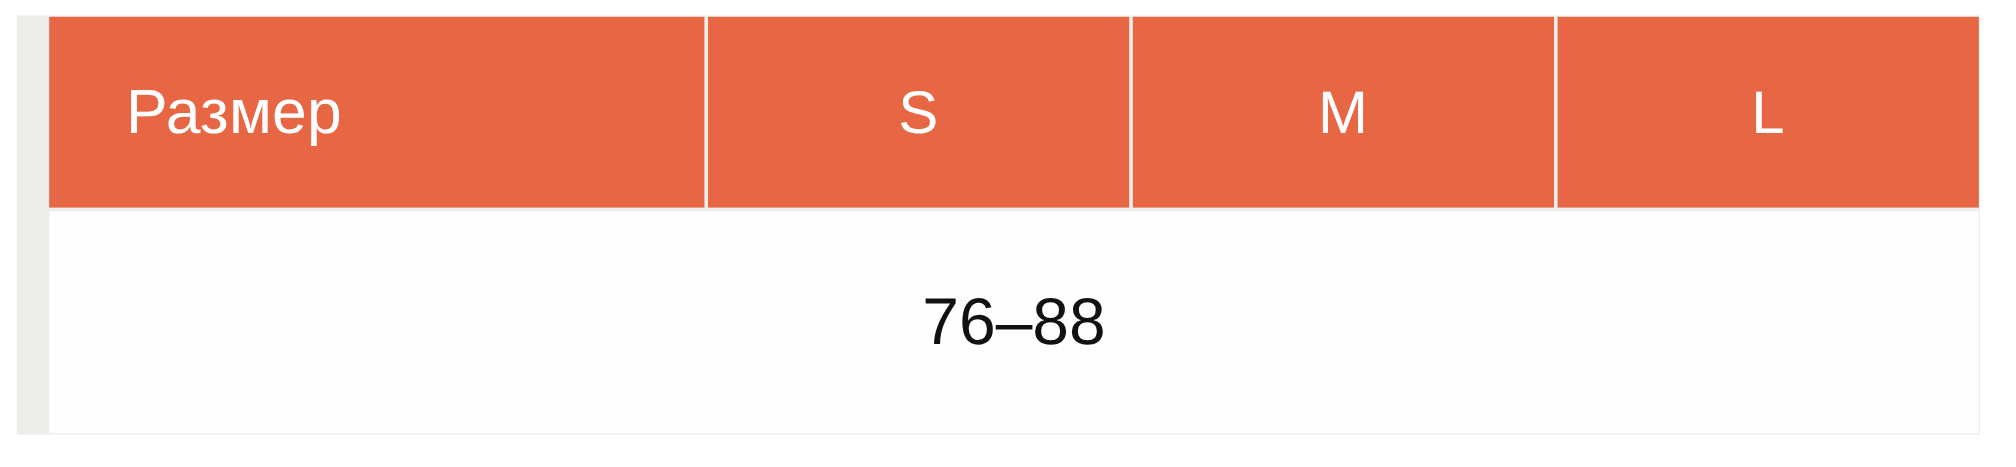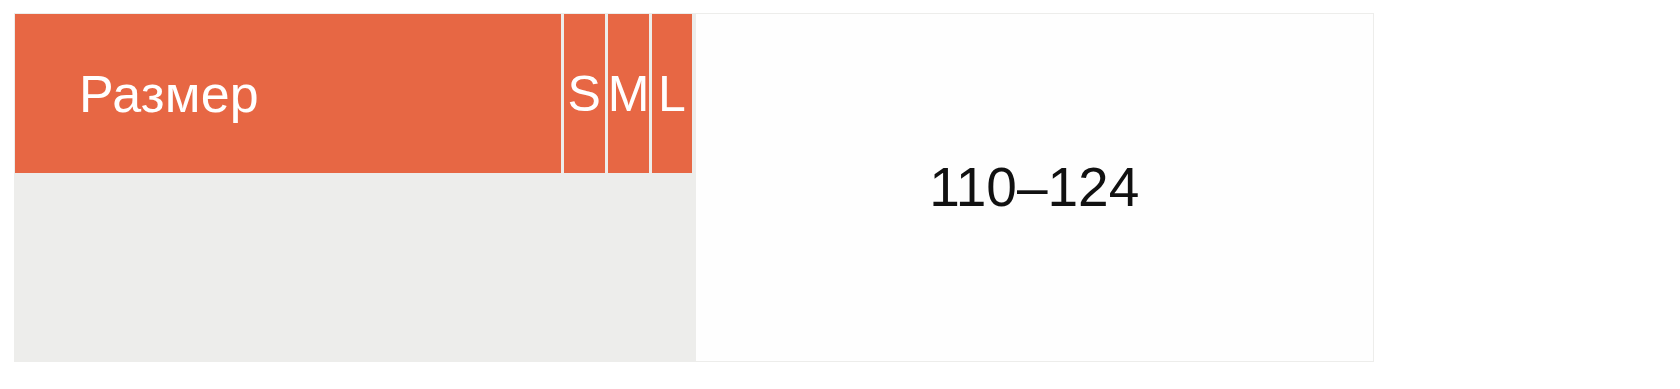--- a/index.html
+++ b/index.html
@@ -24,28 +24,29 @@
     background: #ffffff;
     box-sizing: border-box;
   }
 
   
 
   .size-table {
     position: absolute;
     left: 14px;
     top: 13px;
-    width: 1360px;
+    width: 1636px;
     height: 349px;
     display: flex;
-    flex-direction: row;
+    flex-direction: column;
     gap: 3px;
     background: #ededeb;   
     box-sizing: border-box;
     border: 1px solid #ededeb;
+    padding-left: 26px;
   }
 
   .row {
     display: flex;
     gap: 3px;
     width: 100%;
     box-sizing: border-box;
   }
 
   .row-head   { height: 159px; }
@@ -140,24 +141,24 @@
       <div class="cell cell-orange col-size" style="background: rgb(231, 103, 68); color: rgb(255, 255, 255);">
         <span class="size-text">L</span>
       </div>
 
 
     </div>
 
     <div class="row row-body">
 
 
+      <div class="cell cell-value col-size" style="background: rgb(254, 254, 254); color: rgb(17, 17, 17);">
+        <span class="value-text">76–88</span>
+      </div>
 
 
 
-      <div class="cell cell-value col-size" style="background: rgb(254, 254, 254); color: rgb(17, 17, 17);">
-        <span class="value-text">110–124</span>
-      </div>
 
     </div>
 
   </div>
 
 </div>
 
 </body></html>

